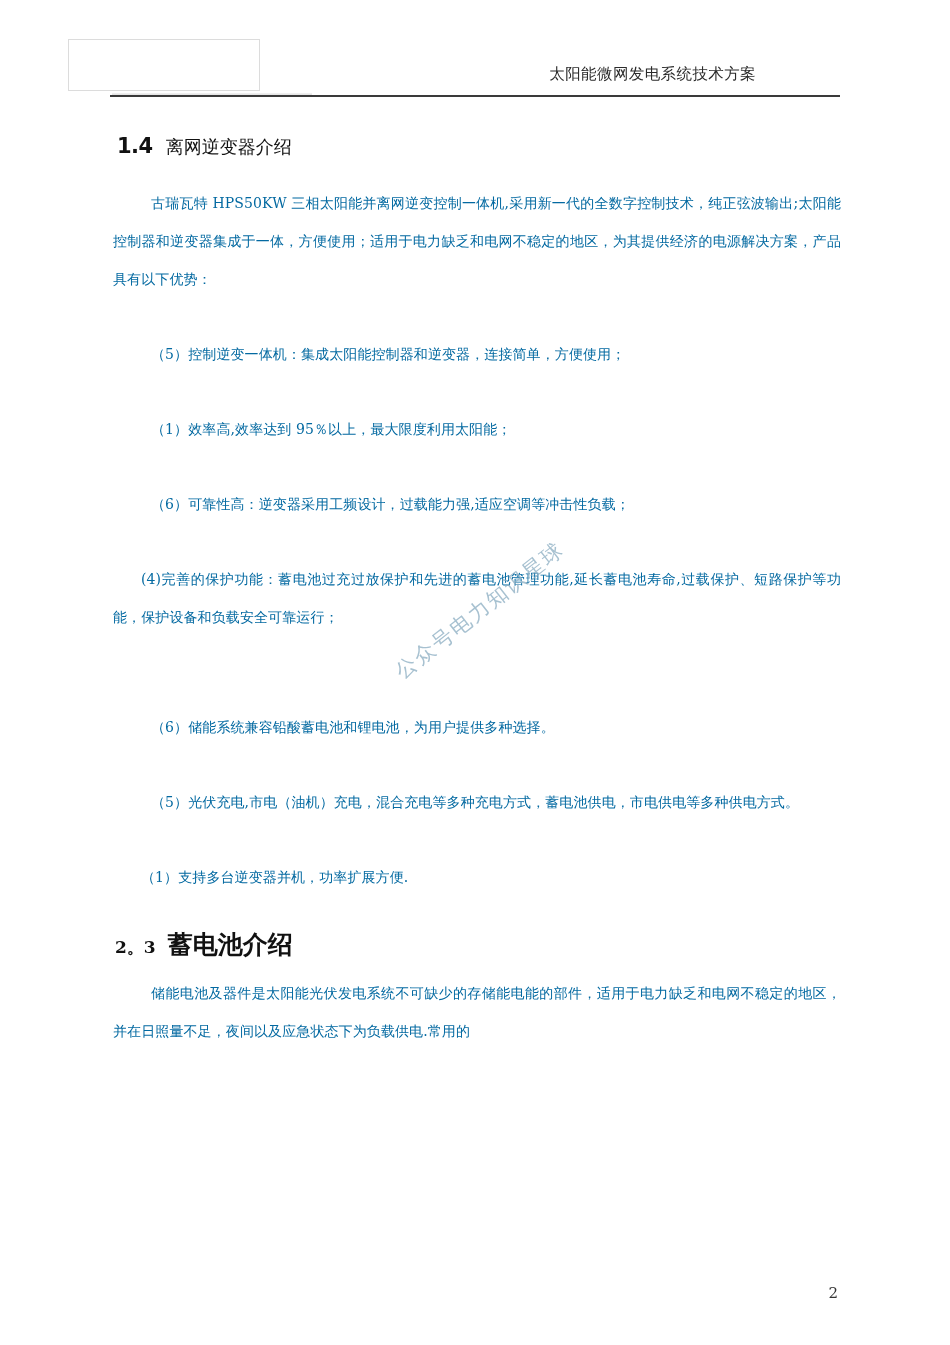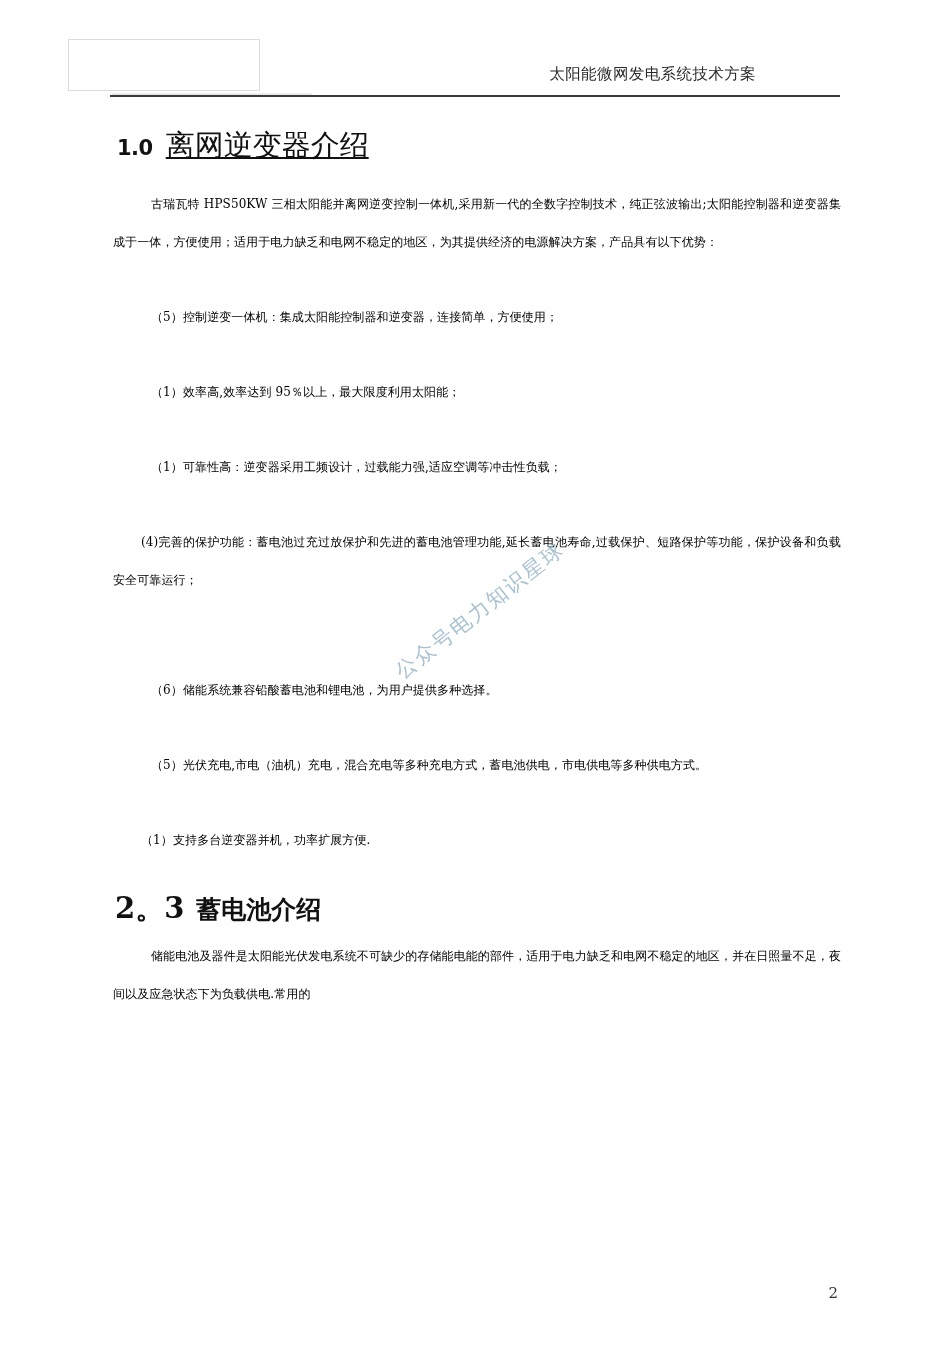--- a/index.html
+++ b/index.html
@@ -92,53 +92,52 @@
   .heading-22 .num {
     font-family: "DejaVu Sans", "Liberation Sans", sans-serif;
     font-weight: bold;
     font-size: 21px;
     letter-spacing: -0.5px;
   }
 
   .heading-22 .txt {
     font-family: "DejaVu Serif", "Liberation Serif", serif;
     font-weight: normal;
-    font-size: 29px;
+    font-size: 18px;
     padding-left: 13px;
-    text-decoration: underline;
   }
 
   .heading-23 {
     font-size: 25px;
     line-height: 38px;
     padding-left: 2px;
   }
 
   .heading-23 .num {
     font-family: "DejaVu Serif", "Liberation Serif", serif;
     font-weight: bold;
-    font-size: 29px;
+    font-size: 17px;
   }
 
   .heading-23 .txt {
     font-family: "DejaVu Serif", "Liberation Serif", serif;
     font-weight: bold;
     font-size: 25px;
     padding-left: 12px;
     text-align: center;
   }
 
   p.para {
     margin: 0;
-    font-size: 12px;
+    font-size: 14px;
     line-height: 38px;
     text-align: justify;
     text-justify: inter-ideograph;
     text-indent: 38px;
-    color: #000000;
+    color: #0369a1;
     letter-spacing: 0.1px;
   }
 
   p.para.noindent {
     text-indent: 28px;
   }
 
   
   .sp-intro   { height: 20px; }
   .sp-item    { height: 37px; }
@@ -180,35 +179,35 @@
   <div class="page-header">
     <div class="logo-box"></div>
     <div class="header-title">太阳能微网发电系统技术方案</div>
     <div class="header-rule-shadow"></div>
     <div class="header-rule"></div>
   </div>
 
   <div class="content">
 
     <h2 class="section-heading heading-22">
-      <span class="num">1.0</span><span class="txt">离网逆变器介绍</span>
+      <span class="num">1.4</span><span class="txt">离网逆变器介绍</span>
     </h2>
 
     <div class="sp-intro"></div>
 
     <p class="para">古瑞瓦特 HPS50KW 三相太阳能并离网逆变控制一体机,采用新一代的全数字控制技术，纯正弦波输出;太阳能控制器和逆变器集成于一体，方便使用；适用于电力缺乏和电网不稳定的地区，为其提供经济的电源解决方案，产品具有以下优势：</p>
 
     <div class="sp-item"></div>
     <p class="para">（5）控制逆变一体机：集成太阳能控制器和逆变器，连接简单，方便使用；</p>
 
     <div class="sp-item"></div>
     <p class="para">（1）效率高,效率达到 95％以上，最大限度利用太阳能；</p>
 
     <div class="sp-item"></div>
-    <p class="para">（1）可靠性高：逆变器采用工频设计，过载能力强,适应空调等冲击性负载；</p>
+    <p class="para">（6）可靠性高：逆变器采用工频设计，过载能力强,适应空调等冲击性负载；</p>
 
     <div class="sp-item"></div>
     <p class="para noindent">(4)完善的保护功能：蓄电池过充过放保护和先进的蓄电池管理功能,延长蓄电池寿命,过载保护、短路保护等功能，保护设备和负载安全可靠运行；</p>
 
     <div class="sp-item-sm"></div>
 
     <div class="sp-item-sm"></div>
     <p class="para">（6）储能系统兼容铅酸蓄电池和锂电池，为用户提供多种选择。</p>
 
     <div class="sp-item"></div>

